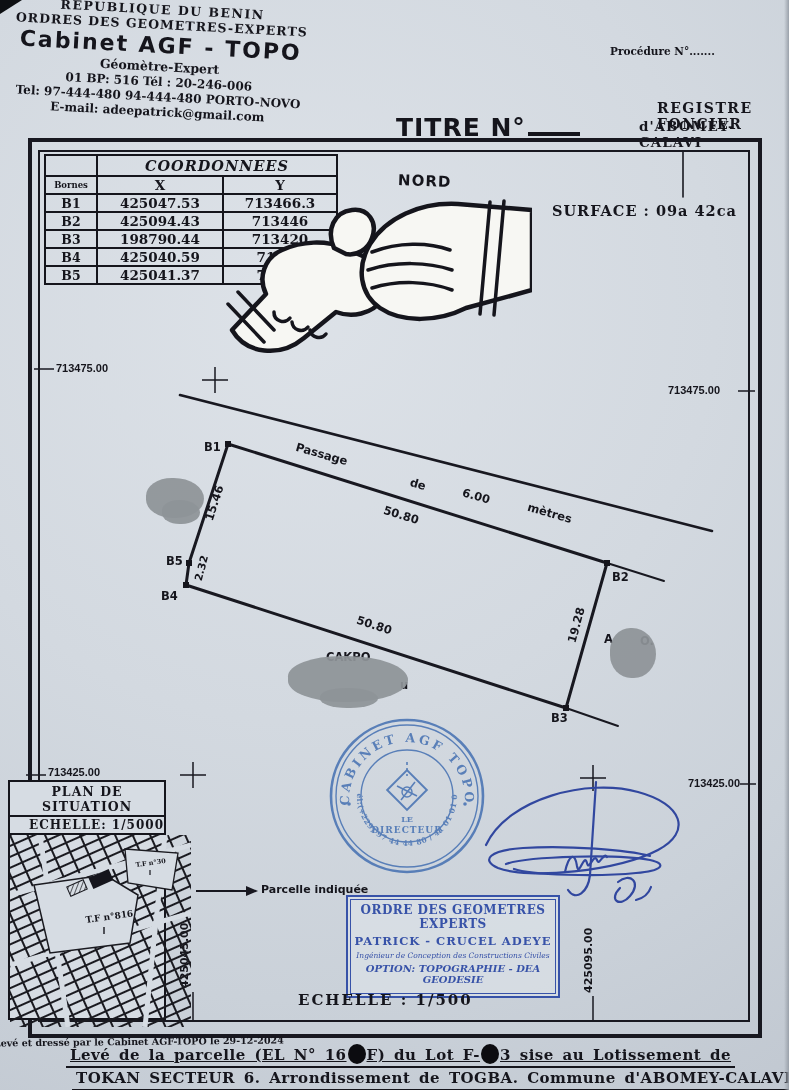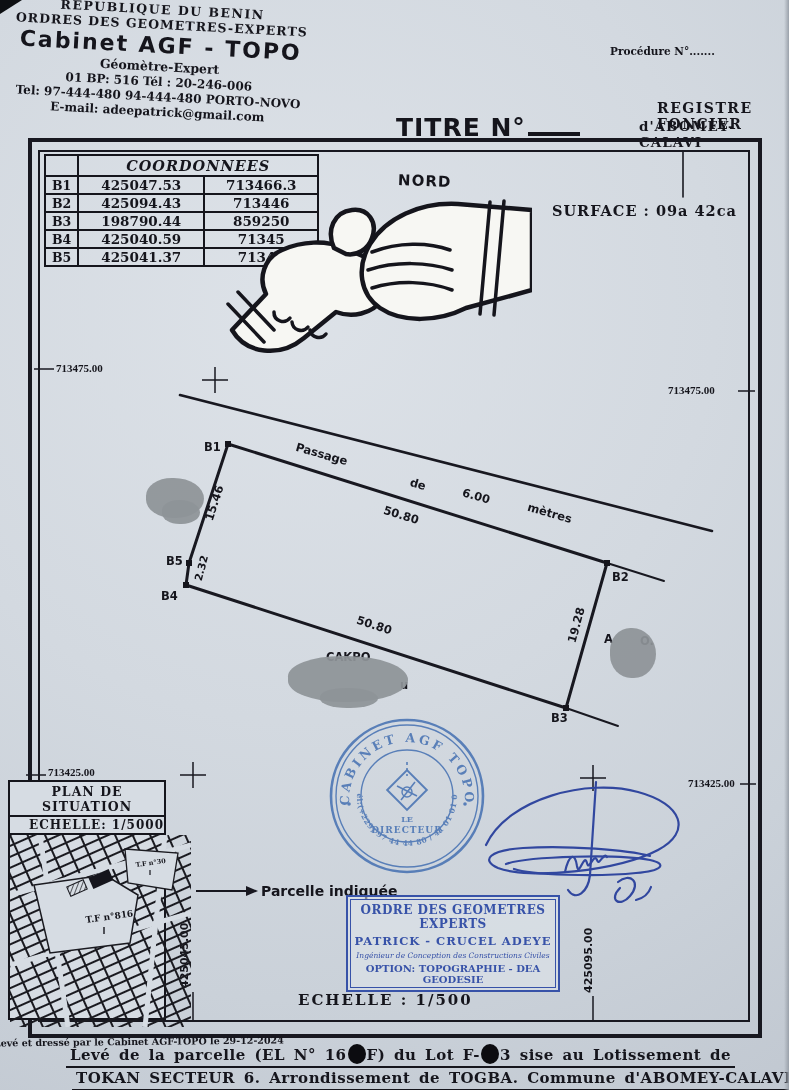--- a/index.html
+++ b/index.html
@@ -31,47 +31,47 @@
   table.coord td{border:2px solid #15151c;padding:0 6px;text-align:center;font-weight:bold;}
   td.c-title{font-size:14.5px;letter-spacing:1px;height:19px;font-style:italic;}
   td.c-bornes{font-size:8.5px;width:38px;}
   td.c-xy{font-size:13.5px;height:16px;}
   td.c-borne{font-size:12.5px;height:16px;}
   td.c-val{font-size:13.5px;width:112px;}
   td.c-val2{font-size:13.5px;width:100px;text-align:left;}
   td.c-empty{border-bottom:none;}
   
   .dim{z-index:4;font-family:"DejaVu Sans",sans-serif;font-weight:bold;font-size:11.5px;white-space:nowrap;}
-  .grid-lbl{z-index:4;font-family:Liberation Serif, serif;font-weight:bold;font-size:11px;white-space:nowrap;}
+  .grid-lbl{z-index:4;font-family:Liberation Sans, sans-serif;font-weight:bold;font-size:11px;white-space:nowrap;}
   .vlabel{position:absolute;z-index:4;font-family:"DejaVu Sans",sans-serif;font-weight:bold;font-size:11px;
           transform-origin:0 0;transform:rotate(-90deg);white-space:nowrap;}
   .nord{left:398px;top:172px;font-size:15px;letter-spacing:1px;z-index:3;font-family:"DejaVu Sans",sans-serif;font-weight:bold;transform:rotate(2deg);}
   .surface{left:552px;top:202px;font-size:14.5px;letter-spacing:1px;z-index:3;}
   
   .blob{position:absolute;background:#8e9398;opacity:.93;border-radius:46% 54% 50% 48%;z-index:5;}
   .frag{position:absolute;z-index:4;font-family:"DejaVu Sans",sans-serif;font-weight:bold;font-size:11.5px;}
   
   .situ{left:8px;top:780px;width:158px;height:240px;border:2.5px solid #15151c;box-sizing:border-box;
         background:#d6dce3;z-index:5;}
   .situ-title{font-size:12.5px;text-align:center;border-bottom:2px solid #15151c;padding:2px 0 1px;font-weight:bold;letter-spacing:1px;}
   .situ-scale{font-size:12px;text-align:right;border-bottom:2px solid #15151c;padding:1px 0;font-weight:bold;letter-spacing:1px;}
-  .pointer-lbl{left:261px;top:883px;font-size:14px;z-index:5;font-family:"DejaVu Sans",sans-serif;font-weight:bold;}
+  .pointer-lbl{left:261px;top:883px;font-size:11px;z-index:5;font-family:"DejaVu Sans",sans-serif;font-weight:bold;}
   
   .order-box{left:346px;top:895px;width:214px;border:2px solid #3752a8;padding:2px;z-index:6;box-sizing:border-box;background:rgba(224,229,235,.55);}
-  .order-in{border:1px solid #3752a8;padding:3px 2px 2px;text-align:center;color:#3752a8;}
+  .order-in{border:1px solid #3752a8;padding:3px 2px 8px;text-align:center;color:#3752a8;}
   .ob1{font-size:12px;font-weight:bold;letter-spacing:.5px;}
   .ob2{font-size:11.5px;font-weight:bold;letter-spacing:1px;margin-top:3px;}
   .ob3{font-size:7.5px;font-style:italic;margin-top:3px;}
-  .ob4{font-size:10px;font-weight:bold;margin-top:3px;}
+  .ob4{font-size:10px;font-weight:bold;font-style:italic;margin-top:3px;}
   .echelle{left:298px;top:991px;font-size:15px;letter-spacing:2px;z-index:6;}
   
   .credit{left:-6px;top:1036px;font-size:9.5px;font-weight:bold;transform:rotate(-.6deg);}
   .f-line{font-size:15px;font-weight:bold;letter-spacing:.5px;word-spacing:3px;white-space:nowrap;
           border-bottom:2.5px solid #15151c;padding:0 4px 2px;}
-  .f1{left:66px;top:1044px;}
+  .f1{left:66px;top:1044px;text-decoration:underline;}
   .f2{left:72px;top:1068px;}
   .inkblob{display:inline-block;width:18px;height:20px;background:#0c0c10;border-radius:50%;vertical-align:-4px;margin:0 1px;}
   .corner{left:0;top:0;width:22px;height:14px;background:#0d0f12;clip-path:polygon(0 0,100% 0,0 100%);z-index:20;}
   .edge-r{right:0;top:0;width:5px;height:1090px;background:linear-gradient(to right,rgba(120,127,136,0),#9aa1aa);z-index:20;}
   svg{display:block;}
 </style>
 </head>
 <body>
 
 <div id="page">
@@ -98,33 +98,38 @@
   <div class="abs frame-outer"></div>
   <div class="abs frame-inner"></div>
 
   <table class="coord ser">
     <tbody>
         <tr>
       <td class="c-empty"></td>
       <td class="c-title" colspan="2">COORDONNEES</td>
     </tr>
     <tr>
+      <td class="c-bornes">Bornes</td>
+      <td class="c-xy">X</td>
+      <td class="c-xy">Y</td>
+    </tr>
+    <tr>
       <td class="c-borne">B1</td>
       <td class="c-val">425047.53</td>
       <td class="c-val2">713466.3</td>
     </tr>
     <tr>
       <td class="c-borne">B2</td>
       <td class="c-val">425094.43</td>
       <td class="c-val2">713446</td>
     </tr>
     <tr>
       <td class="c-borne">B3</td>
       <td class="c-val">198790.44</td>
-      <td class="c-val2">859250</td>
+      <td class="c-val2">713420</td>
     </tr>
     <tr>
       <td class="c-borne">B4</td>
       <td class="c-val">425040.59</td>
       <td class="c-val2">71345</td>
     </tr>
     <tr>
       <td class="c-borne">B5</td>
       <td class="c-val">425041.37</td>
       <td class="c-val2">71345</td>

